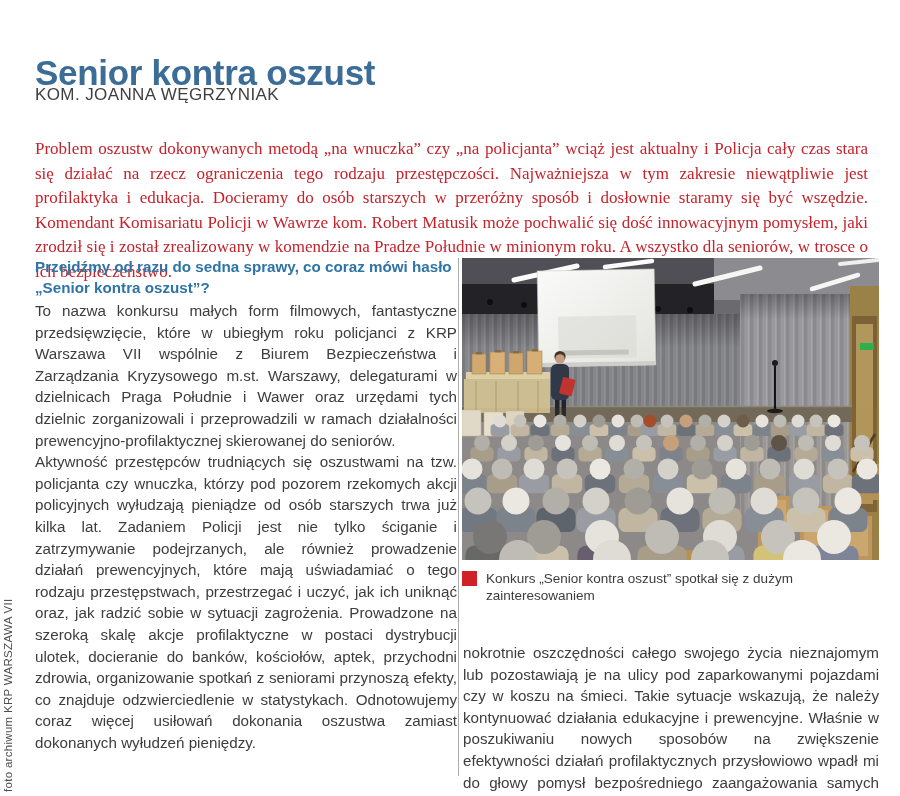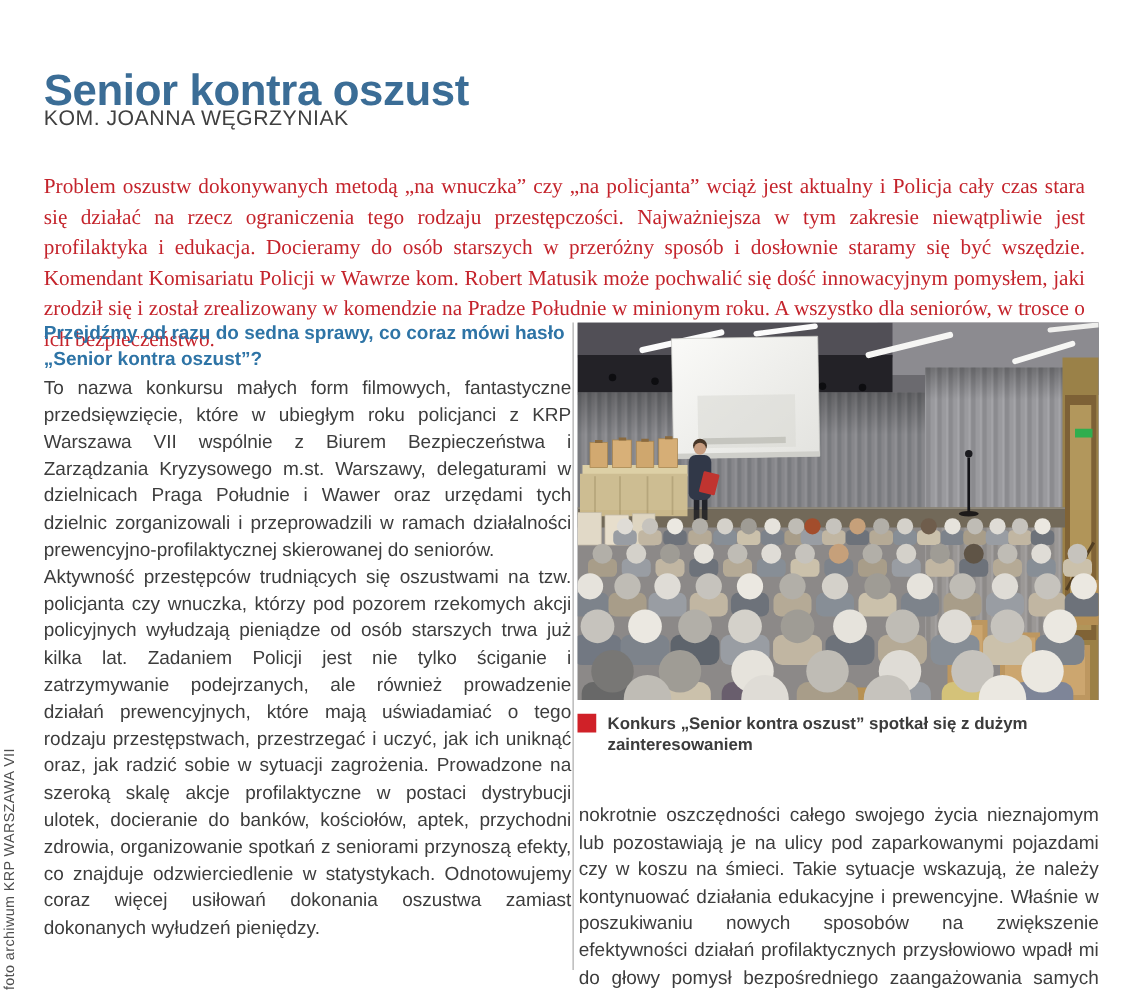--- a/index.html
+++ b/index.html
@@ -41,21 +41,21 @@
     font-style:normal;
   }
   .divider{
     left:458px;top:258px;width:1px;height:518px;background:#adadad;
   }
   .photo{
     left:462px;top:258px;width:417px;height:302px;overflow:hidden;background:#8a8a8e;
   }
   .photo svg{display:block;width:100%;height:100%;}
   .caption{
-    left:462px;top:570px;width:417px;display:flex;align-items:flex-start;font-weight:bold;
+    left:462px;top:570px;width:417px;display:flex;align-items:flex-start;
   }
   .caption-square{
     width:15px;height:15px;background:#d02128;flex:0 0 auto;margin-right:9px;margin-top:1px;
   }
   .caption-text{
     font-size:13.5px;line-height:17px;color:#3c3c3c;
   }
   .credit{
     left:2px;top:792px;width:240px;
     transform:rotate(-90deg);transform-origin:0 0;

